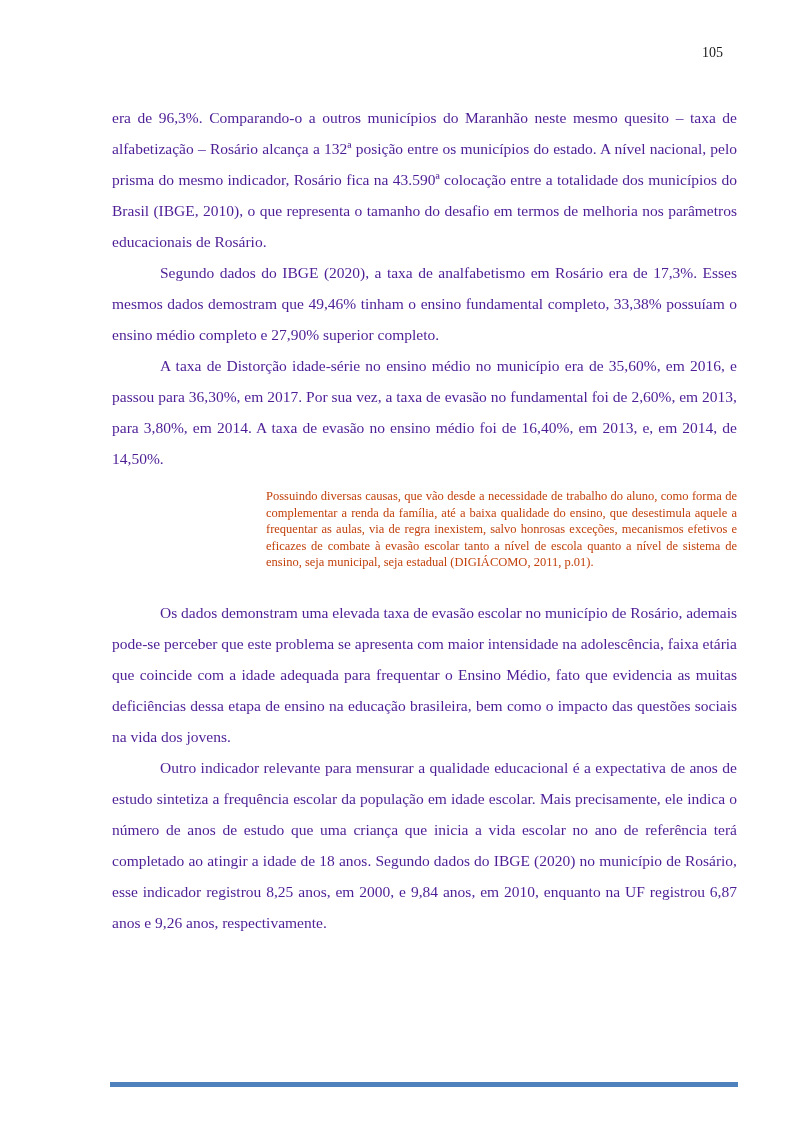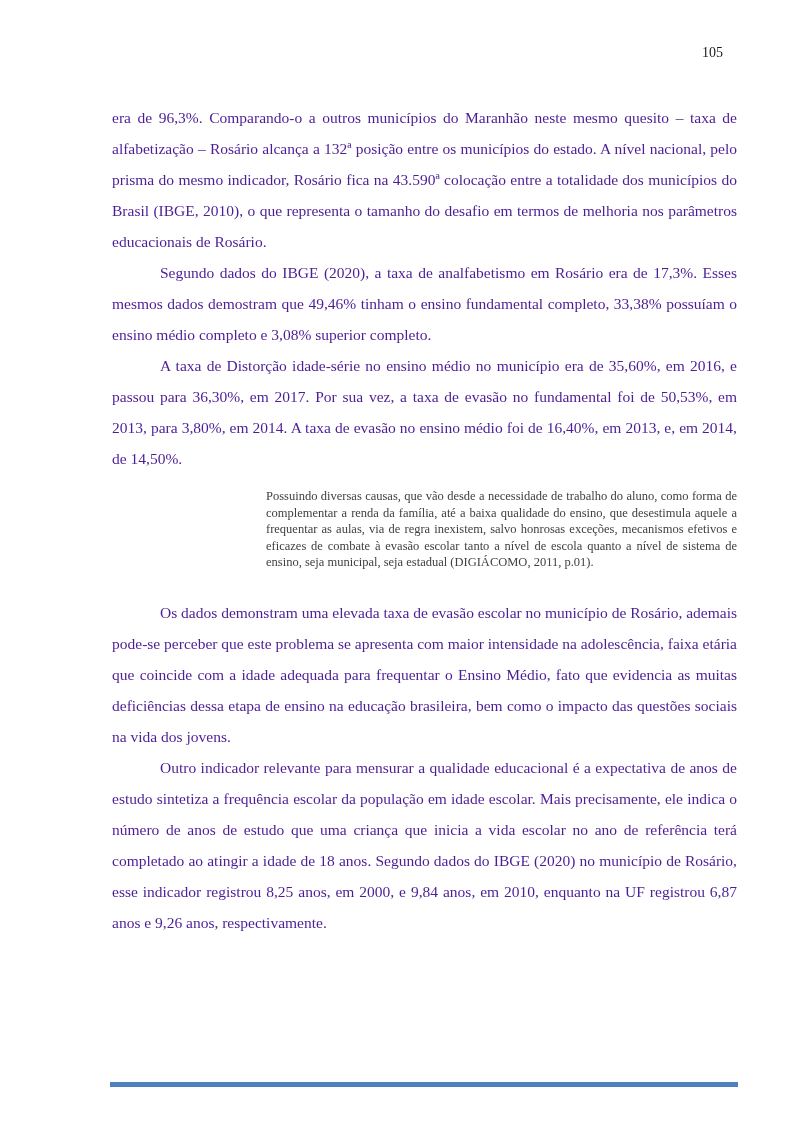--- a/index.html
+++ b/index.html
@@ -39,44 +39,44 @@
   }
   p.indent {
     text-indent: 48px;
   }
   blockquote.quote {
     margin: 14px 0 26px 154px;
     padding: 0;
     font-size: 12.5px;
     line-height: 16.6px;
     text-align: justify;
-    color: #404040;
+    color: #c2410c;
   }
   .bottom-rule {
     position: absolute;
     left: 110px;
     bottom: 0;
     width: 628px;
     height: 5px;
   }
 </style>
 </head>
 <body>
 
 <div class="page">
 
   <div class="page-number">105</div>
 
   <div class="content">
 
     <p class="body">era de 96,3%. Comparando-o a outros municípios do Maranhão neste mesmo quesito – taxa de alfabetização – Rosário alcança a 132ª posição entre os municípios do estado. A nível nacional, pelo prisma do mesmo indicador, Rosário fica na 43.590ª colocação entre a totalidade dos municípios do Brasil (IBGE, 2010), o que representa o tamanho do desafio em termos de melhoria nos parâmetros educacionais de Rosário.</p>
 
-    <p class="body indent">Segundo dados do IBGE (2020), a taxa de analfabetismo em Rosário era de 17,3%. Esses mesmos dados demostram que 49,46% tinham o ensino fundamental completo, 33,38% possuíam o ensino médio completo e 3,08% superior completo.</p>
+    <p class="body indent">Segundo dados do IBGE (2020), a taxa de analfabetismo em Rosário era de 17,3%. Esses mesmos dados demostram que 49,46% tinham o ensino fundamental completo, 33,38% possuíam o ensino médio completo e 27,90% superior completo.</p>
 
-    <p class="body indent">A taxa de Distorção idade-série no ensino médio no município era de 35,60%, em 2016, e passou para 36,30%, em 2017. Por sua vez, a taxa de evasão no fundamental foi de 50,53%, em 2013, para 3,80%, em 2014. A taxa de evasão no ensino médio foi de 16,40%, em 2013, e, em 2014, de 14,50%.</p>
+    <p class="body indent">A taxa de Distorção idade-série no ensino médio no município era de 35,60%, em 2016, e passou para 36,30%, em 2017. Por sua vez, a taxa de evasão no fundamental foi de 2,60%, em 2013, para 3,80%, em 2014. A taxa de evasão no ensino médio foi de 16,40%, em 2013, e, em 2014, de 14,50%.</p>
 
     <blockquote class="quote">Possuindo diversas causas, que vão desde a necessidade de trabalho do aluno, como forma de complementar a renda da família, até a baixa qualidade do ensino, que desestimula aquele a frequentar as aulas, via de regra inexistem, salvo honrosas exceções, mecanismos efetivos e eficazes de combate à evasão escolar tanto a nível de escola quanto a nível de sistema de ensino, seja municipal, seja estadual (DIGIÁCOMO, 2011, p.01).</blockquote>
 
     <p class="body indent">Os dados demonstram uma elevada taxa de evasão escolar no município de Rosário, ademais pode-se perceber que este problema se apresenta com maior intensidade na adolescência, faixa etária que coincide com a idade adequada para frequentar o Ensino Médio, fato que evidencia as muitas deficiências dessa etapa de ensino na educação brasileira, bem como o impacto das questões sociais na vida dos jovens.</p>
 
     <p class="body indent">Outro indicador relevante para mensurar a qualidade educacional é a expectativa de anos de estudo sintetiza a frequência escolar da população em idade escolar. Mais precisamente, ele indica o número de anos de estudo que uma criança que inicia a vida escolar no ano de referência terá completado ao atingir a idade de 18 anos. Segundo dados do IBGE (2020) no município de Rosário, esse indicador registrou 8,25 anos, em 2000, e 9,84 anos, em 2010, enquanto na UF registrou 6,87 anos e 9,26 anos, respectivamente.</p>
 
   </div>
 
   <div class="bottom-rule" style="background-color: rgb(79, 129, 189);"></div>

